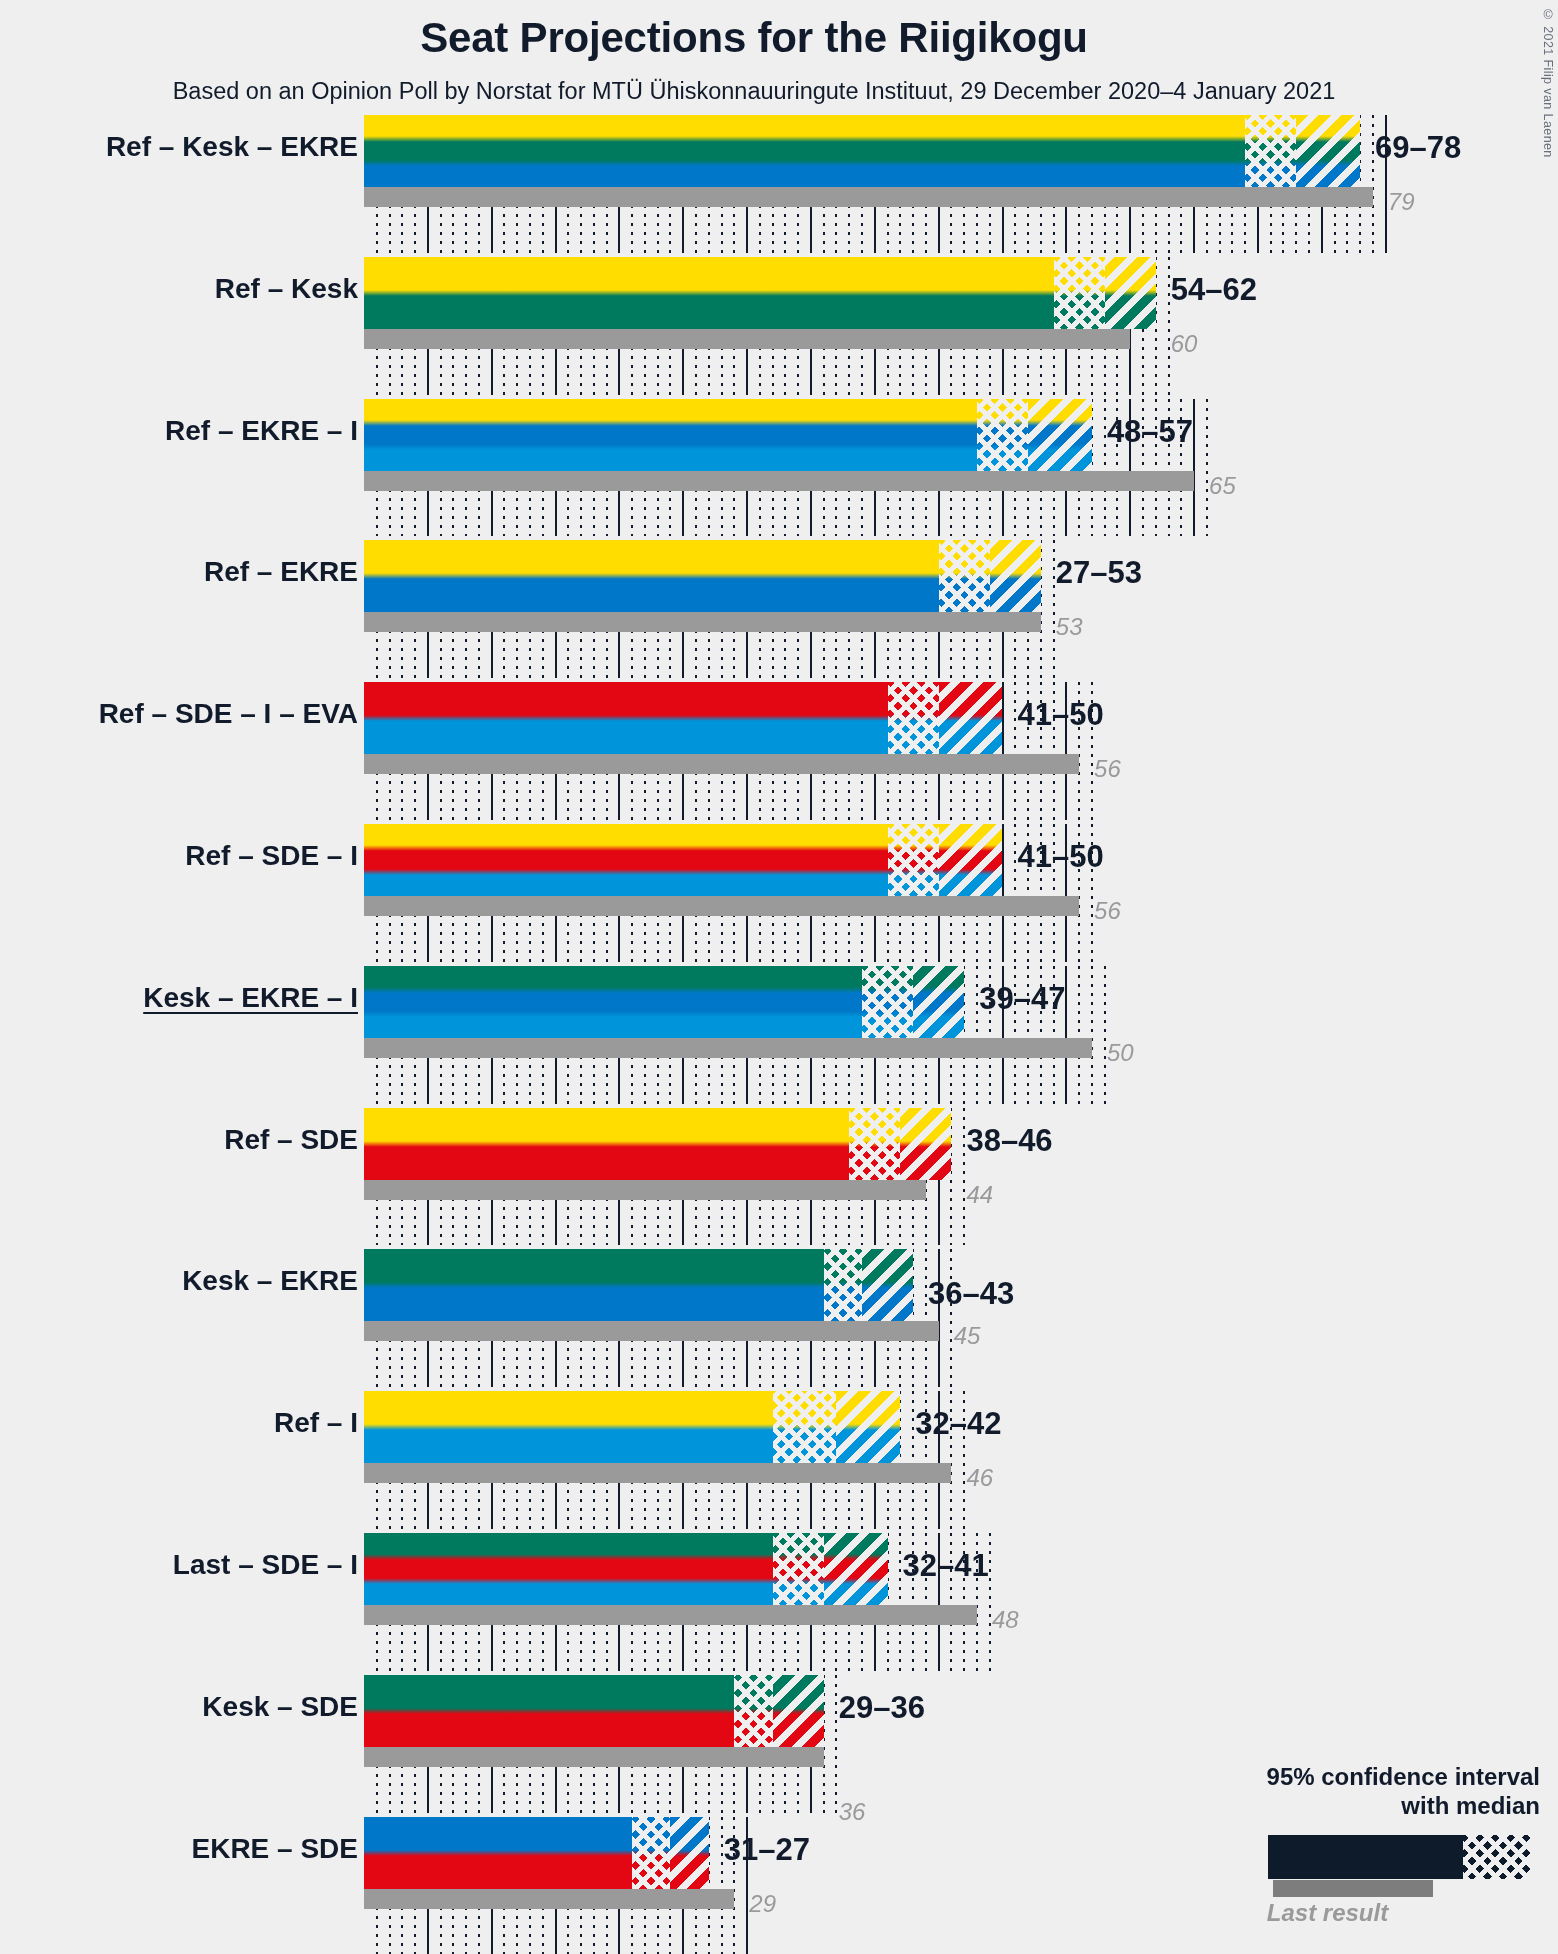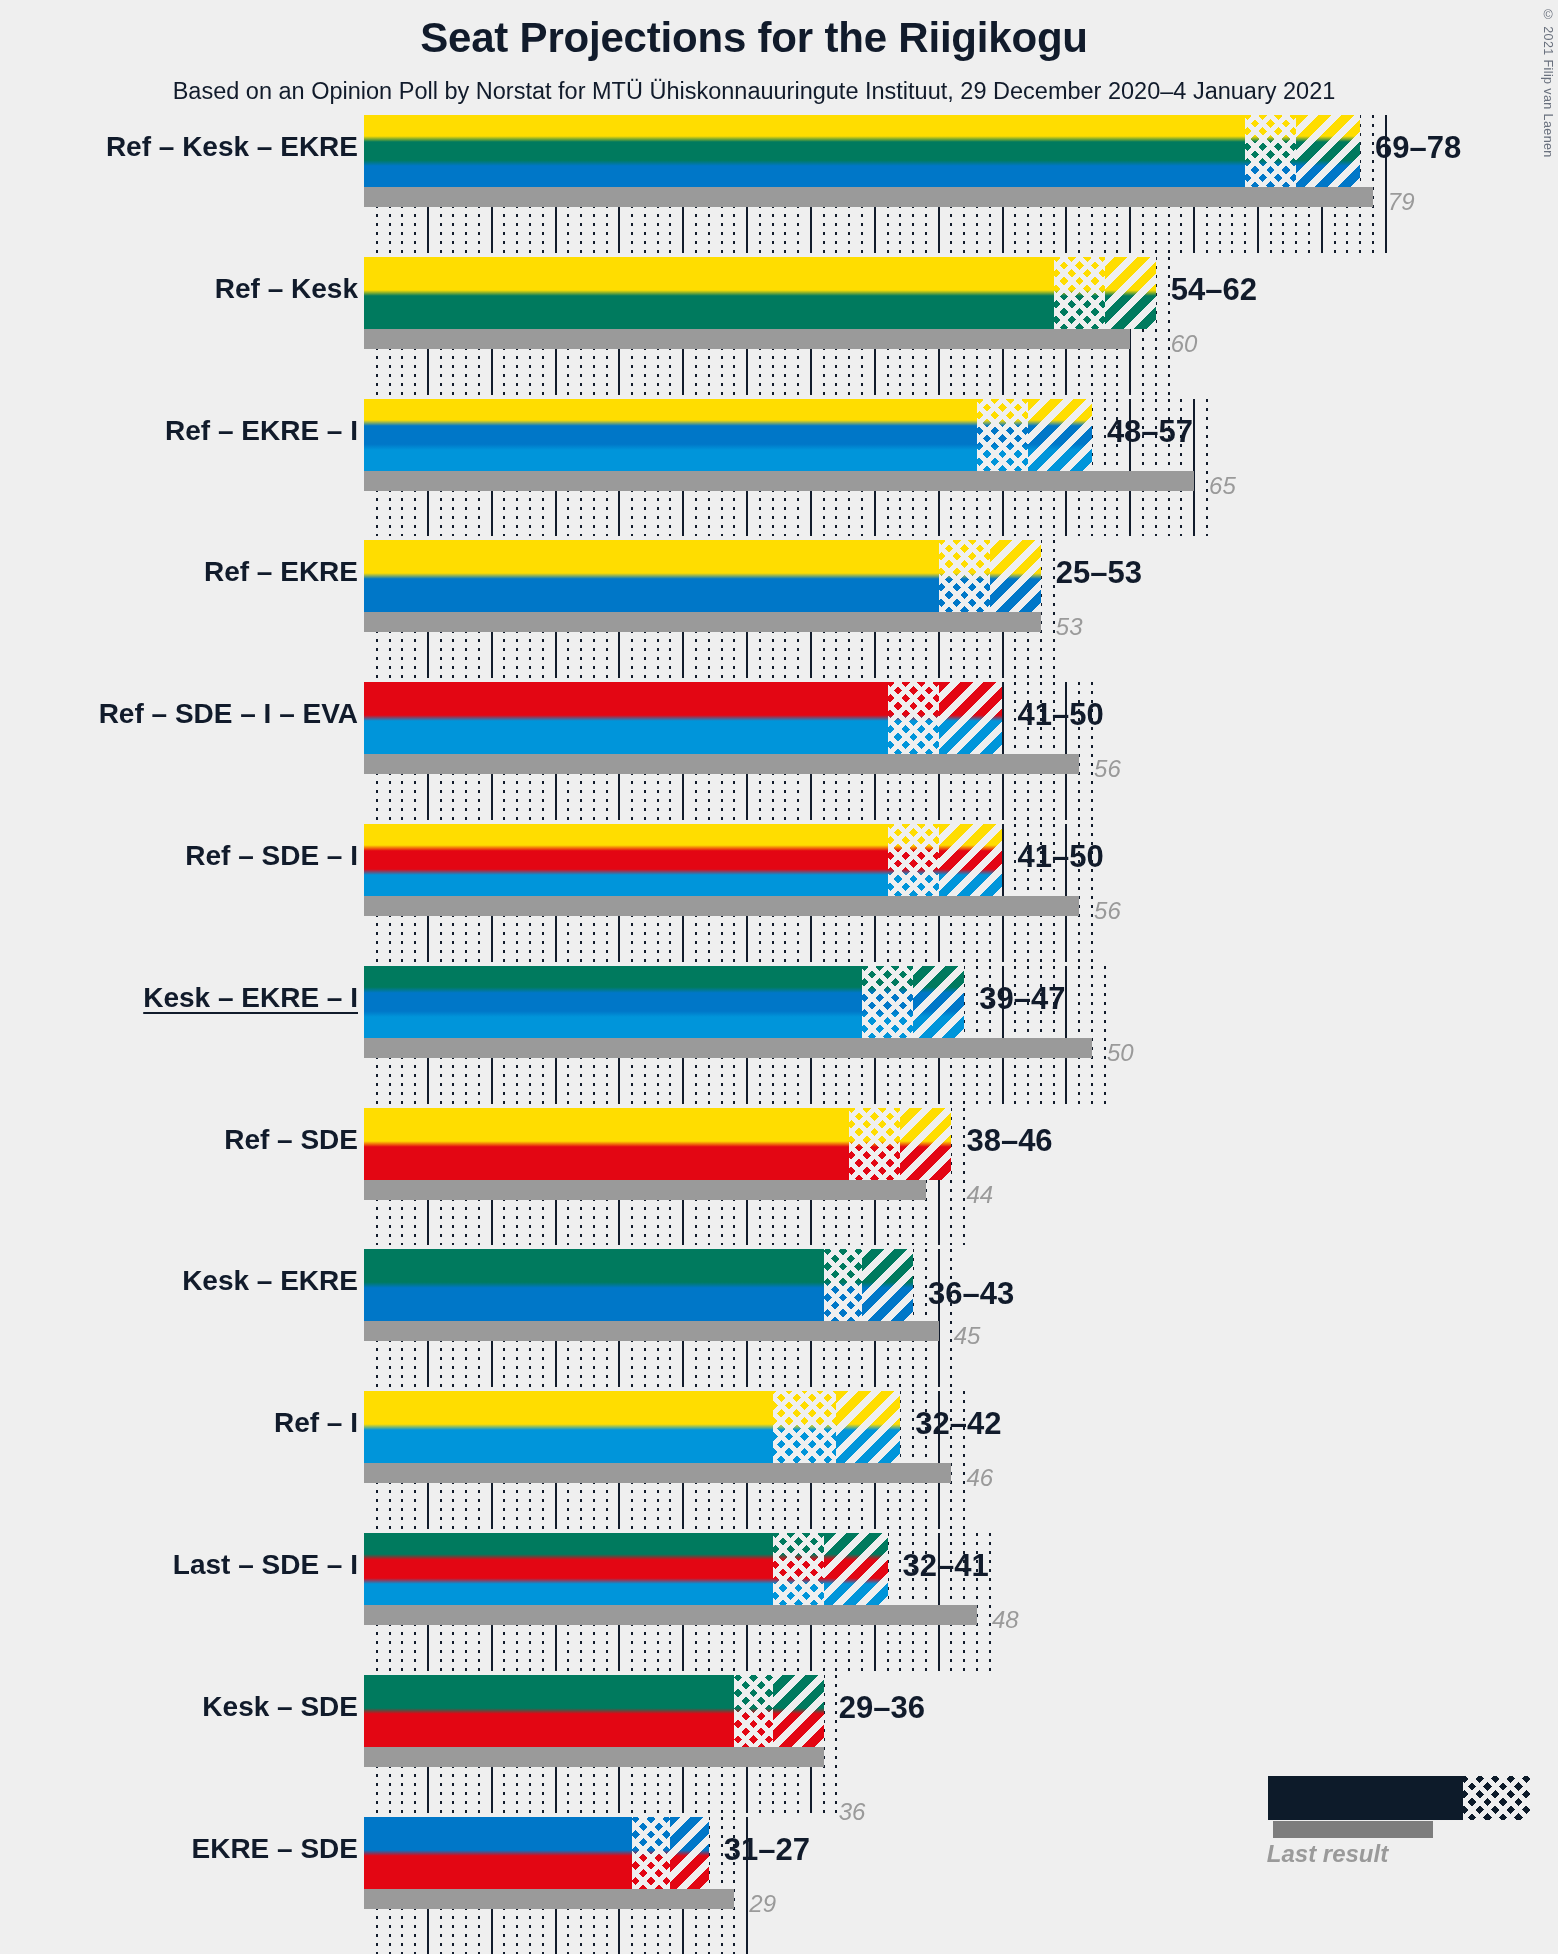--- a/index.html
+++ b/index.html
@@ -412,21 +412,21 @@
         <div class="minor" style="left: 663.04px;"></div>
         <div class="minor" style="left: 675.81px;"></div>
         <div class="minor" style="left: 688.58px;"></div>
       </div>
       <div class="barwrap" style="top: 0px; height: 72px; width: 676.81px;">
         <div class="seg solid" style="width: 574.65px; background: linear-gradient(rgb(255, 221, 0) 4%, rgb(255, 221, 0) 46%, rgb(0, 119, 200) 54%, rgb(0, 119, 200) 96%);"></div>
         <div class="seg hatchX" style="left: 574.65px; width: 51.08px; background-color: transparent; background-image: repeating-linear-gradient(45deg, rgb(239, 239, 239) 0px, rgb(239, 239, 239) 5px, rgba(0, 0, 0, 0) 5px, rgba(0, 0, 0, 0) 11px), repeating-linear-gradient(-45deg, rgb(239, 239, 239) 0px, rgb(239, 239, 239) 5px, rgba(0, 0, 0, 0) 5px, rgba(0, 0, 0, 0) 11px), linear-gradient(rgb(255, 221, 0) 4%, rgb(255, 221, 0) 46%, rgb(0, 119, 200) 54%, rgb(0, 119, 200) 96%);"></div>
         <div class="seg hatchD" style="left: 625.73px; width: 51.08px; background-color: transparent; background-image: repeating-linear-gradient(-45deg, rgb(239, 239, 239) 0px, rgb(239, 239, 239) 7px, rgba(0, 0, 0, 0) 7px, rgba(0, 0, 0, 0) 16px), linear-gradient(rgb(255, 221, 0) 4%, rgb(255, 221, 0) 46%, rgb(0, 119, 200) 54%, rgb(0, 119, 200) 96%);"></div>
       </div>
       <div class="lastbar" style="left: 364px; top: 72px; width: 676.81px; height: 20px;"></div>
-      <div class="valrange" style="left: 1055.81px; top: 15px;">25–53</div>
+      <div class="valrange" style="left: 1055.81px; top: 15px;">27–53</div>
       <div class="valprev" style="left: 1055.81px; top: 73px;">53</div>
     </div>
     <div class="row" style="top: 571.2px; height: 141.8px;">
       <div class="rowlabel" style="top: 16px;">Ref – SDE – I – EVA</div>
       <div class="gridband" style="top: 0px; height: 137.8px; width: 729.12px;">
         <div class="major" style="left: 62.85px;"></div>
         <div class="major" style="left: 126.7px;"></div>
         <div class="major" style="left: 190.55px;"></div>
         <div class="major" style="left: 254.4px;"></div>
         <div class="major" style="left: 318.25px;"></div>
@@ -963,20 +963,24 @@
         <div class="seg hatchX" style="left: 268.17px; width: 38.31px; background-color: transparent; background-image: repeating-linear-gradient(45deg, rgb(239, 239, 239) 0px, rgb(239, 239, 239) 5px, rgba(0, 0, 0, 0) 5px, rgba(0, 0, 0, 0) 11px), repeating-linear-gradient(-45deg, rgb(239, 239, 239) 0px, rgb(239, 239, 239) 5px, rgba(0, 0, 0, 0) 5px, rgba(0, 0, 0, 0) 11px), linear-gradient(rgb(0, 119, 200) 4%, rgb(0, 119, 200) 46%, rgb(227, 6, 19) 54%, rgb(227, 6, 19) 96%);"></div>
         <div class="seg hatchD" style="left: 306.48px; width: 38.31px; background-color: transparent; background-image: repeating-linear-gradient(-45deg, rgb(239, 239, 239) 0px, rgb(239, 239, 239) 7px, rgba(0, 0, 0, 0) 7px, rgba(0, 0, 0, 0) 16px), linear-gradient(rgb(0, 119, 200) 4%, rgb(0, 119, 200) 46%, rgb(227, 6, 19) 54%, rgb(227, 6, 19) 96%);"></div>
       </div>
       <div class="lastbar" style="left: 364px; top: 72px; width: 370.33px; height: 20px;"></div>
       <div class="valrange" style="left: 723.79px; top: 15px;">31–27</div>
       <div class="valprev" style="left: 749.33px; top: 73px;">29</div>
     </div>
   </div>
 
 <div id="legend">
+  <div class="ltitle">
+    <div>95% confidence interval</div>
+    <div>with median</div>
+  </div>
   <div class="lbars">
     <div class="lbar">
       <div class="lx"></div>
       <div class="ld"></div>
     </div>
     <div class="lgray"></div>
   </div>
   <div class="llast">Last result</div>
 </div>
 

